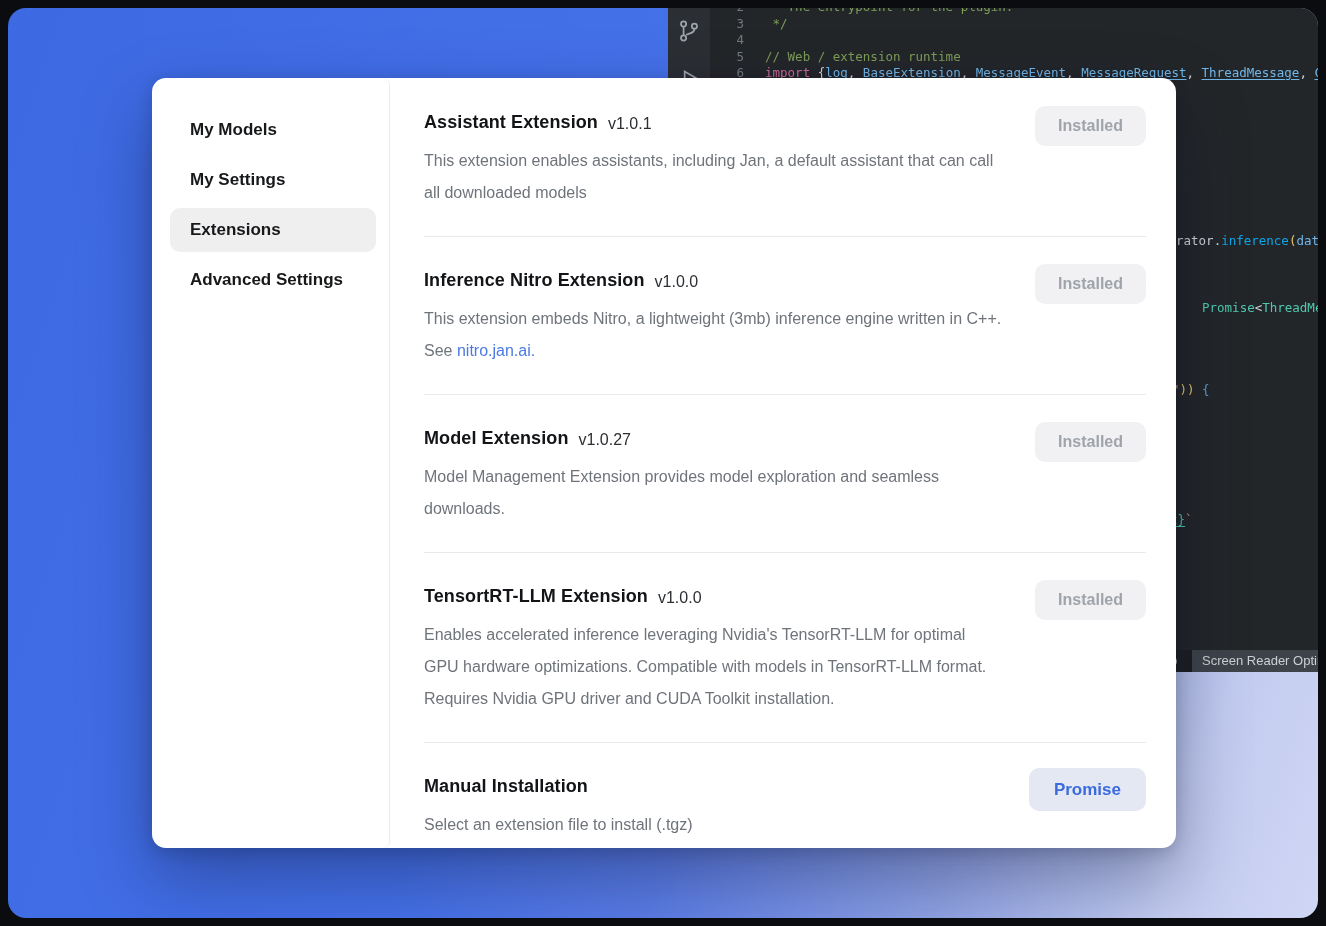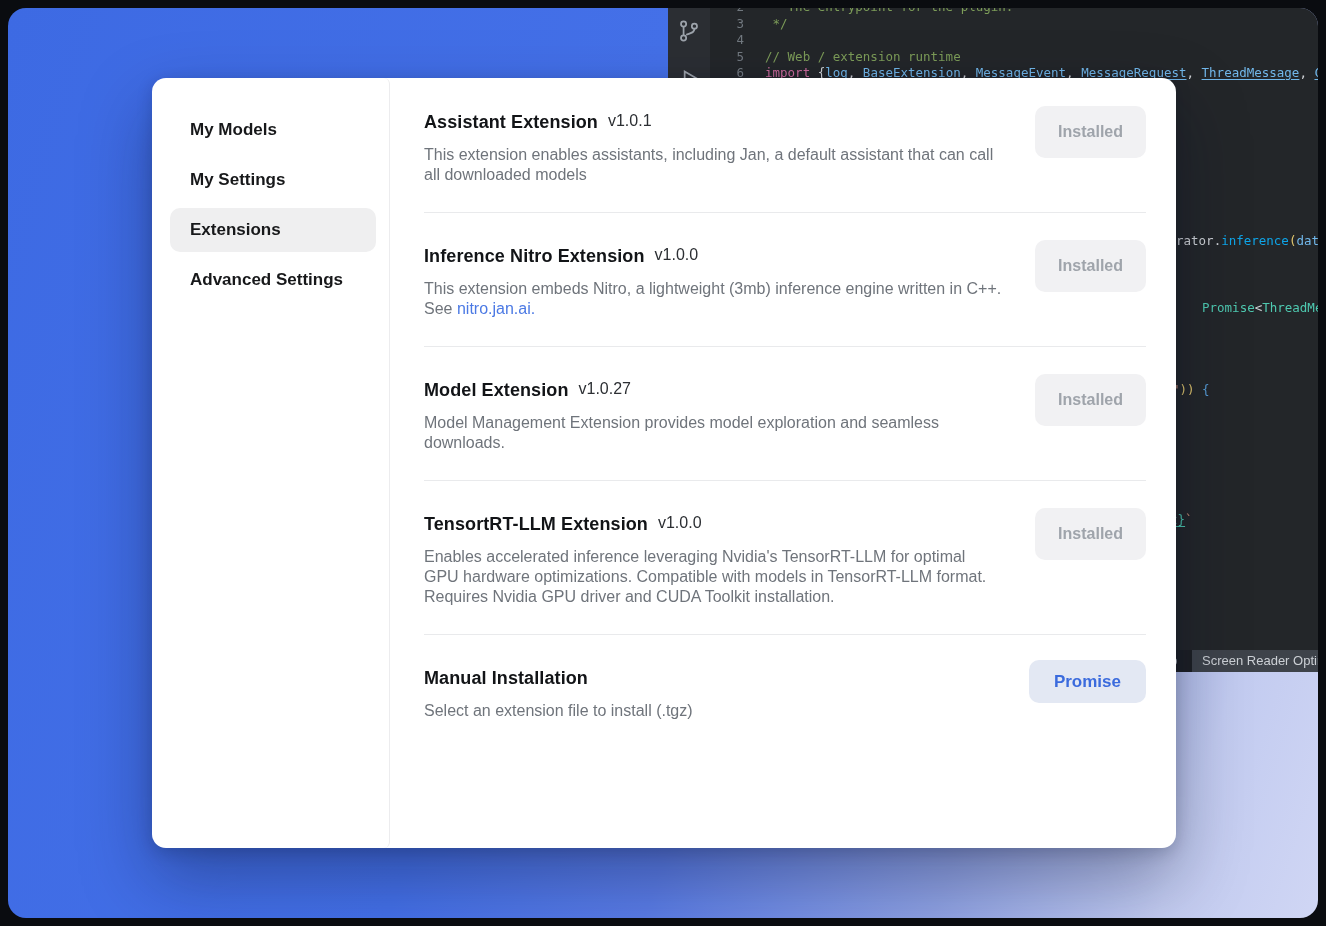--- a/index.html
+++ b/index.html
@@ -41,29 +41,29 @@
   .side-item { height:44px; margin:0 13px 6px 18px; display:flex; align-items:center;
                padding:0 20px; border-radius:10px; font-size:17px; font-weight:700; color:#17181a;
                cursor:pointer; white-space:nowrap; }
   .side-item.active { background:#efeff0; }
   .content { flex:1; padding:34px 30px 0 34px; overflow:hidden; }
   .ext-row { display:flex; align-items:flex-start; border-bottom:1px solid #e9eaec;
              padding:33px 0 27px 0; }
   .ext-row:first-child { padding-top:0; }
   .ext-row:last-child { border-bottom:none; }
   .ext-text { flex:1; min-width:0; }
-  .ext-title-line { display:flex; align-items:flex-start; }
+  .ext-title-line { display:flex; align-items:flex-end; }
   .ext-name { font-size:18px; font-weight:700; color:#121417; letter-spacing:.1px; }
   .ext-version { font-size:16px; font-weight:400; color:#2c2f33; margin-left:10px; }
-  .ext-desc { margin-top:12px; max-width:578px; font-size:16px; line-height:20px; color:#6f747b; }
+  .ext-desc { margin-top:12px; max-width:578px; font-size:16px; line-height:32px; color:#6f747b; }
   .ext-desc a { color:#4b79e4; text-decoration:none; }
   .btn { border:none; margin-left:auto; flex:none; border-radius:10px; cursor:pointer;
          font-family:"Liberation Sans","DejaVu Sans",sans-serif; }
   .btn.installed { background:#f1f1f3; color:#9fa4ab; font-size:16px; font-weight:600;
-                   height:52px; padding:0 23px; margin-top:-6px; }
+                   height:40px; padding:0 23px; margin-top:-6px; }
   .btn.select { background:#e3e8f3; color:#3b6bdd; font-size:17px; font-weight:700;
                 height:43px; padding:0 25px; margin-top:-8px; }
 </style>
 </head>
 <body>
 
 <div class="stage">
   <div class="canvas">
 
     <div class="editor">

